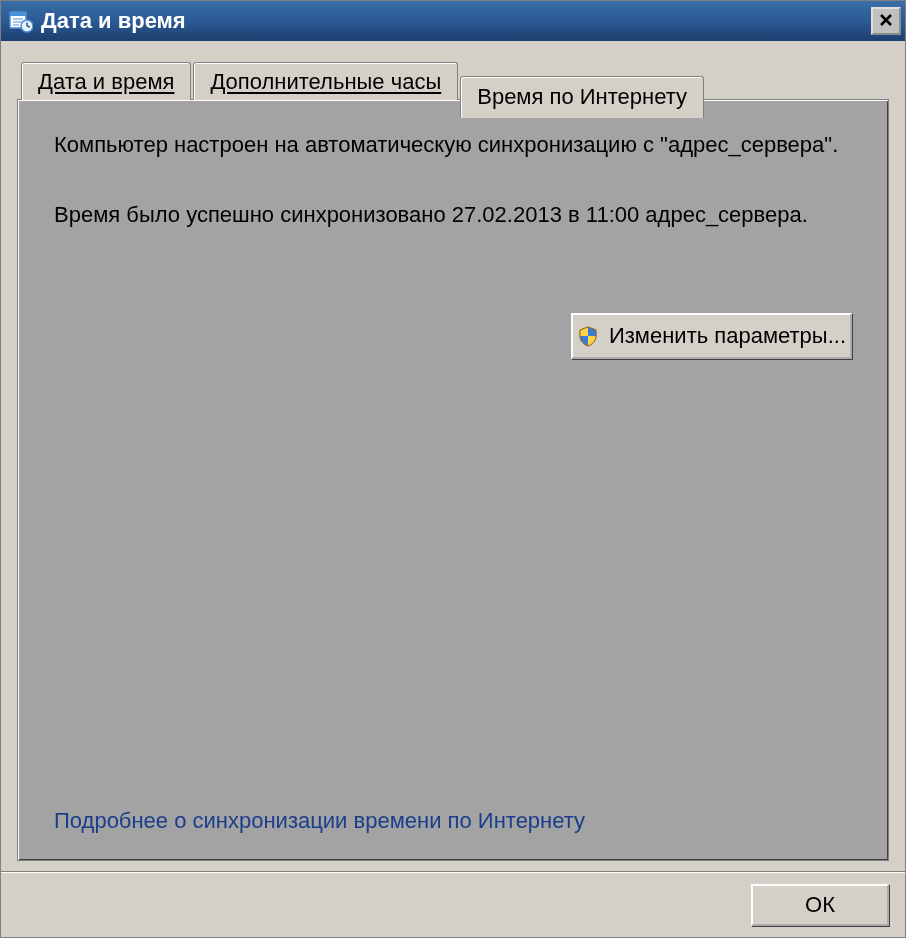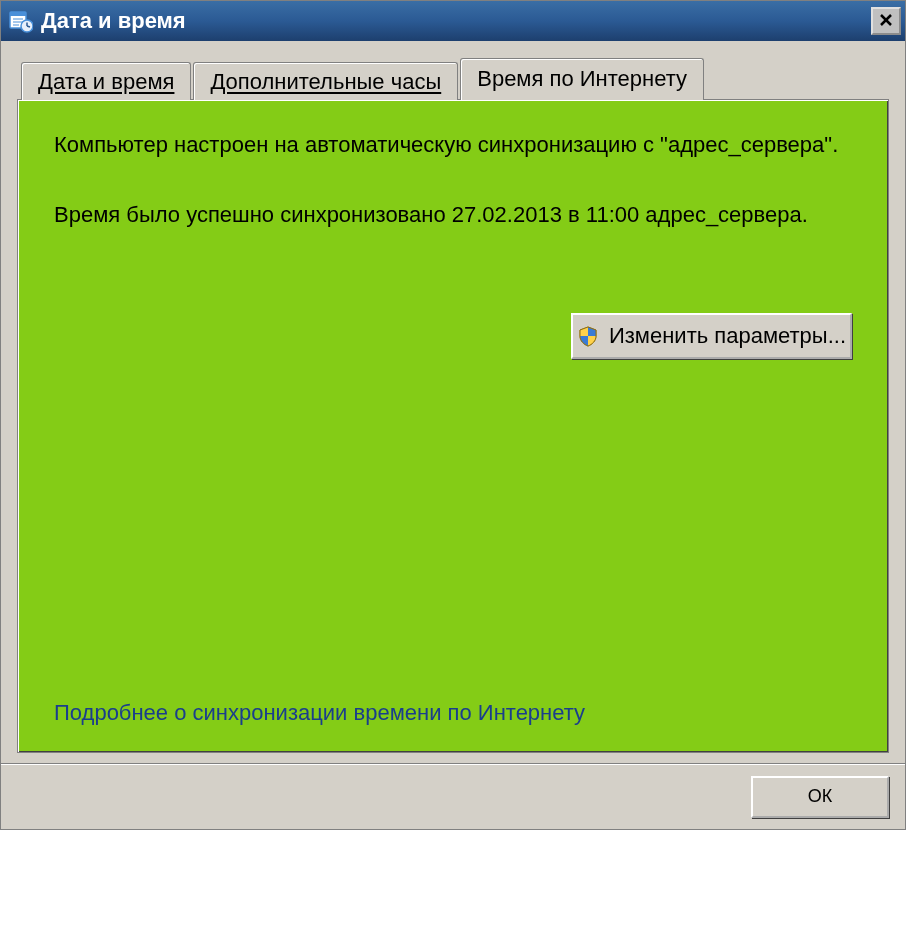--- a/index.html
+++ b/index.html
@@ -5,21 +5,21 @@
   * { box-sizing: border-box; }
   html, body {
     margin: 0; padding: 0;
     width: 906px; height: 938px;
     font-family: "Tahoma", "Segoe UI", Arial, sans-serif;
     font-size: 22px;
     background: #fff;
     overflow: hidden;
   }
   .window {
-    width: 906px; height: 830px;
+    width: 906px; height: 938px;
     display: flex; flex-direction: column;
     border: 1px solid #808080;
   }
   
   .titlebar {
     height: 40px;
     background: linear-gradient(to bottom, #3a6ea5 0%, #2b5a94 50%, #1d3f6e 100%);
     display: flex; align-items: center;
     padding: 0 4px 0 8px;
     color: #fff;
@@ -70,29 +70,29 @@
     box-shadow: inset 1px 1px 0 #fff;
     position: relative;
     top: 1px;
     cursor: default;
     height: 38px;
     display: flex; align-items: center;
   }
   .tab.inactive .tab-label { text-decoration: underline; text-underline-offset: 3px; }
   .tab.active {
     height: 42px;
-    top: 1px;
+    top: 19px;
     z-index: 3;
     padding-bottom: 8px;
   }
   .tab.active .tab-label { text-decoration: none; }
   
   .tabpanel {
     flex: 1;
-    background: #84cc16;
+    background: #a3a3a3;
     border: 1px solid #808080;
     box-shadow: inset 1px 1px 0 #fff, inset -1px -1px 0 #404040;
     padding: 30px 36px 20px 36px;
     position: relative;
     display: flex; flex-direction: column;
   }
   .body-text { color: #000; line-height: 1.35; margin-bottom: 40px; }
   .change-row {
     display: flex; justify-content: flex-end;
     margin-top: 44px;
@@ -124,21 +124,21 @@
     box-shadow: inset 0 1px 0 #fff;
     display: flex; align-items: center; justify-content: flex-end;
     gap: 12px;
     padding: 0 16px;
   }
   .btn {
     min-width: 138px; height: 42px;
     background: #d4d0c8;
     border: 2px outset #fff;
     box-shadow: 1px 1px 0 #404040;
-    font-size: 18px;
+    font-size: 22px;
     display: flex; align-items: center; justify-content: center;
     padding: 0 14px;
     cursor: default;
   }
 </style>
 </head>
 <body>
 
 <div class="window">
 

